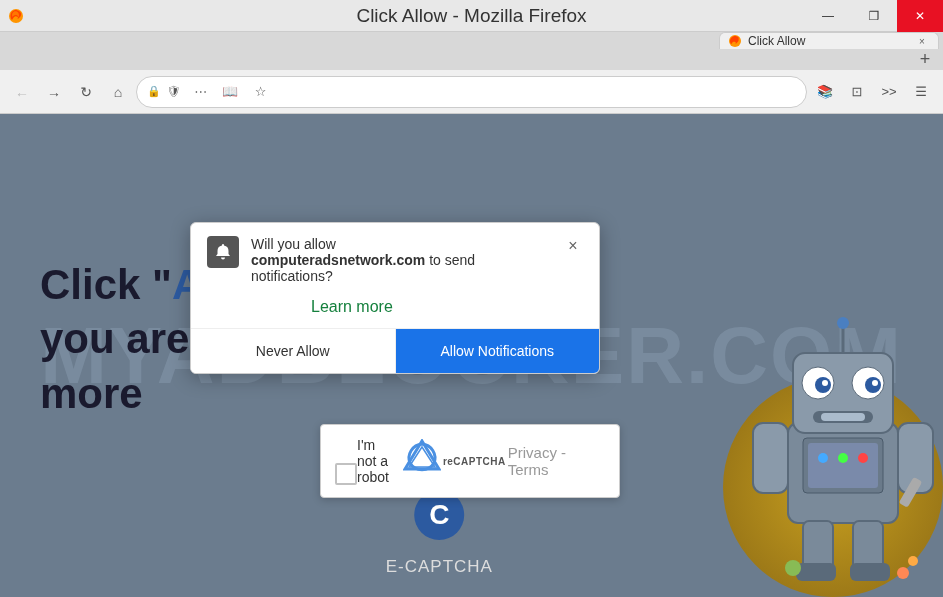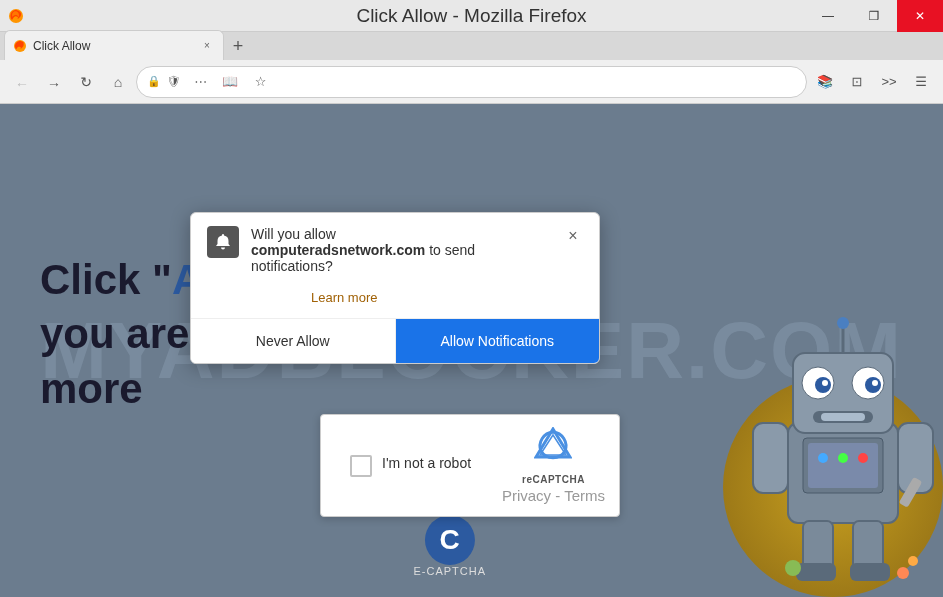--- a/index.html
+++ b/index.html
@@ -45,24 +45,25 @@
     .firefox-icon {
       position: absolute;
       left: 8px;
       width: 16px;
       height: 16px;
     }
 
     
     .tab-bar {
       background: #d8d8d8;
-      height: 28px;
+      height: 38px;
       display: flex;
       align-items: flex-end;
       padding: 0 4px;
+      flex-direction: column;
     }
     .tab {
       background: #f0f0f0;
       height: 30px;
       min-width: 220px;
       max-width: 240px;
       display: flex;
       align-items: center;
       padding: 0 8px;
       border-radius: 6px 6px 0 0;
@@ -191,23 +192,23 @@
       border-radius: 50%;
       background: #2c5aa0;
       display: flex;
       align-items: center;
       justify-content: center;
       font-size: 28px;
       font-weight: bold;
       color: white;
     }
     .ecaptcha-label {
-      font-size: 11px;
+      font-size: 17px;
       color: #ddd;
-      margin-top: 0;
+      margin-top: 17px;
       letter-spacing: 1px;
     }
 
     
     .notification-popup {
       position: absolute;
       top: 108px;
       left: 190px;
       width: 410px;
       background: white;
@@ -236,22 +237,22 @@
     .notification-icon svg { width: 20px; height: 20px; }
     .notification-text { flex: 1; }
     .notification-title { font-size: 14px; color: #333; margin-bottom: 4px; }
     .notification-close {
       width: 20px; height: 20px;
       display: flex; align-items: center; justify-content: center;
       cursor: pointer; color: #666; font-size: 16px; border-radius: 3px;
     }
     .notification-learn {
       padding: 0 16px 12px 60px;
-      font-size: 13px;
-      color: #a16207;
+      font-size: 16px;
+      color: #15803d;
       cursor: pointer;
       text-decoration: none;
     }
     .notification-buttons {
       display: flex;
       border-top: 1px solid #eee;
     }
     .notif-btn-never {
       flex: 1;
       padding: 14px;
@@ -285,37 +286,34 @@
       border-radius: 4px;
       box-shadow: 0 2px 8px rgba(0,0,0,0.2);
       z-index: 5;
       display: flex;
       align-items: center;
       padding: 12px 14px;
       gap: 14px;
     }
     .recaptcha-checkbox-area {
       display: flex;
-      align-items: flex-start;
-      gap: 10px;
+      align-items: flex-end;
       flex: 1;
-      margin-left: 15px;
     }
     .recaptcha-checkbox {
       width: 22px;
       height: 22px;
       border: 2px solid #c1c1c1;
       border-radius: 2px;
       background: white;
       flex-shrink: 0;
     }
     .recaptcha-label { font-size: 14px; color: #333; }
     .recaptcha-logo-area {
       display: flex;
-      flex-direction: column;
       align-items: center;
       gap: 2px;
     }
     .recaptcha-icon {
       font-size: 28px;
     }
     .recaptcha-brand { font-size: 10px; color: #555; font-weight: bold; letter-spacing: 0.5px; }
     .recaptcha-links { font-size: 15px; color: #999; }
 
     

